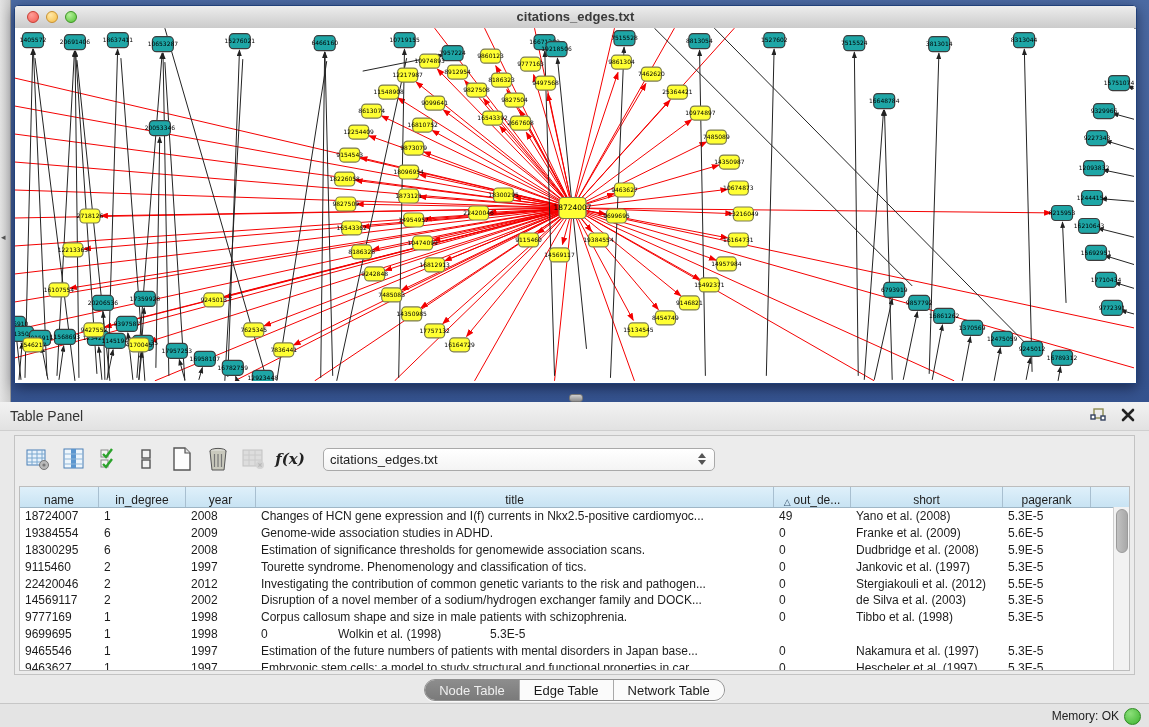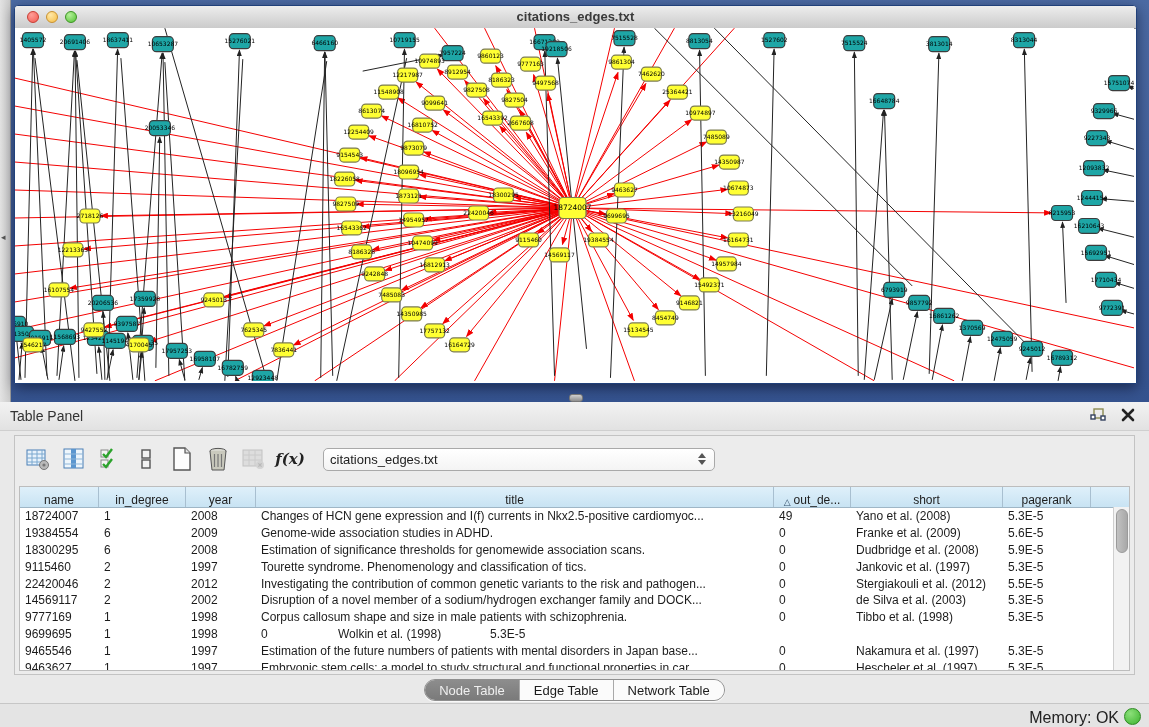--- a/index.html
+++ b/index.html
@@ -78,21 +78,21 @@
             display:flex;justify-content:center;align-items:center;}
   .seg{display:flex;border:1px solid #8f8f8f;border-radius:11px;overflow:hidden;height:20px;
        box-shadow:0 1px 1px rgba(255,255,255,.8);}
   .seg .tab{padding:0 14px;font-size:13px;display:flex;align-items:center;background:#fbfbfb;
             color:#1b1b1b;border-right:1px solid #a9a9a9;}
   .seg .tab:last-child{border-right:none;}
   .seg .tab.sel{background:linear-gradient(#8d8d8d,#7a7a7a);color:#efefef;}
 
   .statusbar{position:absolute;left:0;top:301px;width:1149px;height:24px;background:#e4e4e4;
              border-top:1px solid #c6c6c6;}
-  .mem{position:absolute;right:30px;top:5px;font-size:16px;color:#222;}
+  .mem{position:absolute;right:30px;top:5px;font-size:12px;color:#222;}
   .memdot{position:absolute;right:8px;top:4px;width:15px;height:15px;border-radius:50%;
           background:radial-gradient(circle at 35% 30%,#8ce07a,#3db32e);border:1px solid #2d8a21;}
 </style>
 </head>
 <body>
 
 <div id="app">
 
   <div id="desktop">
     <div id="left-strip">

